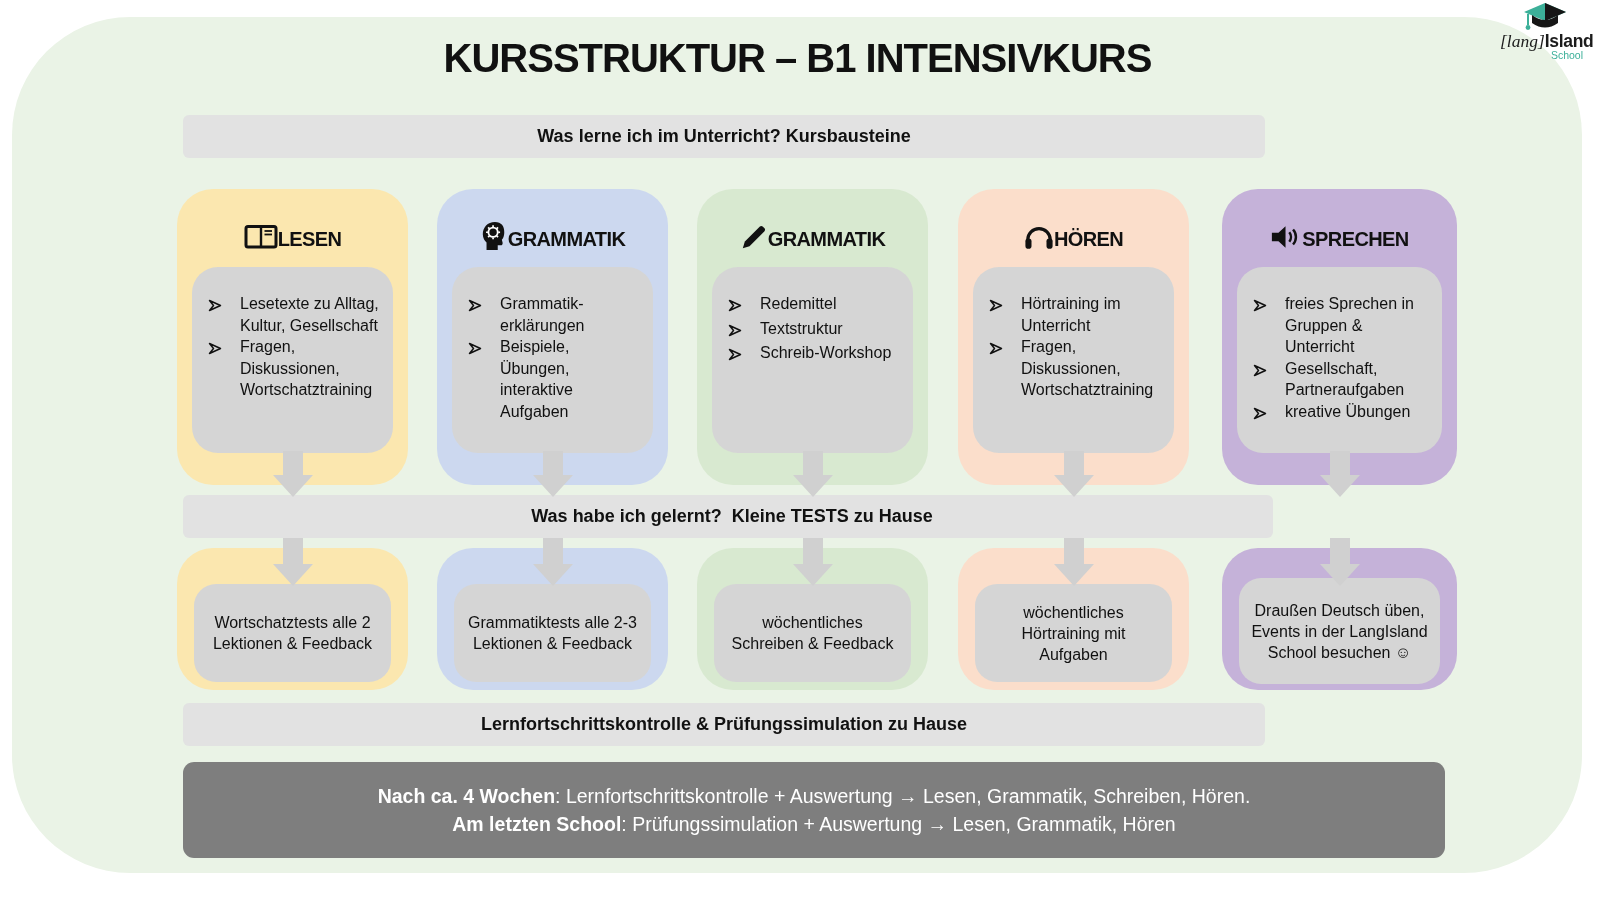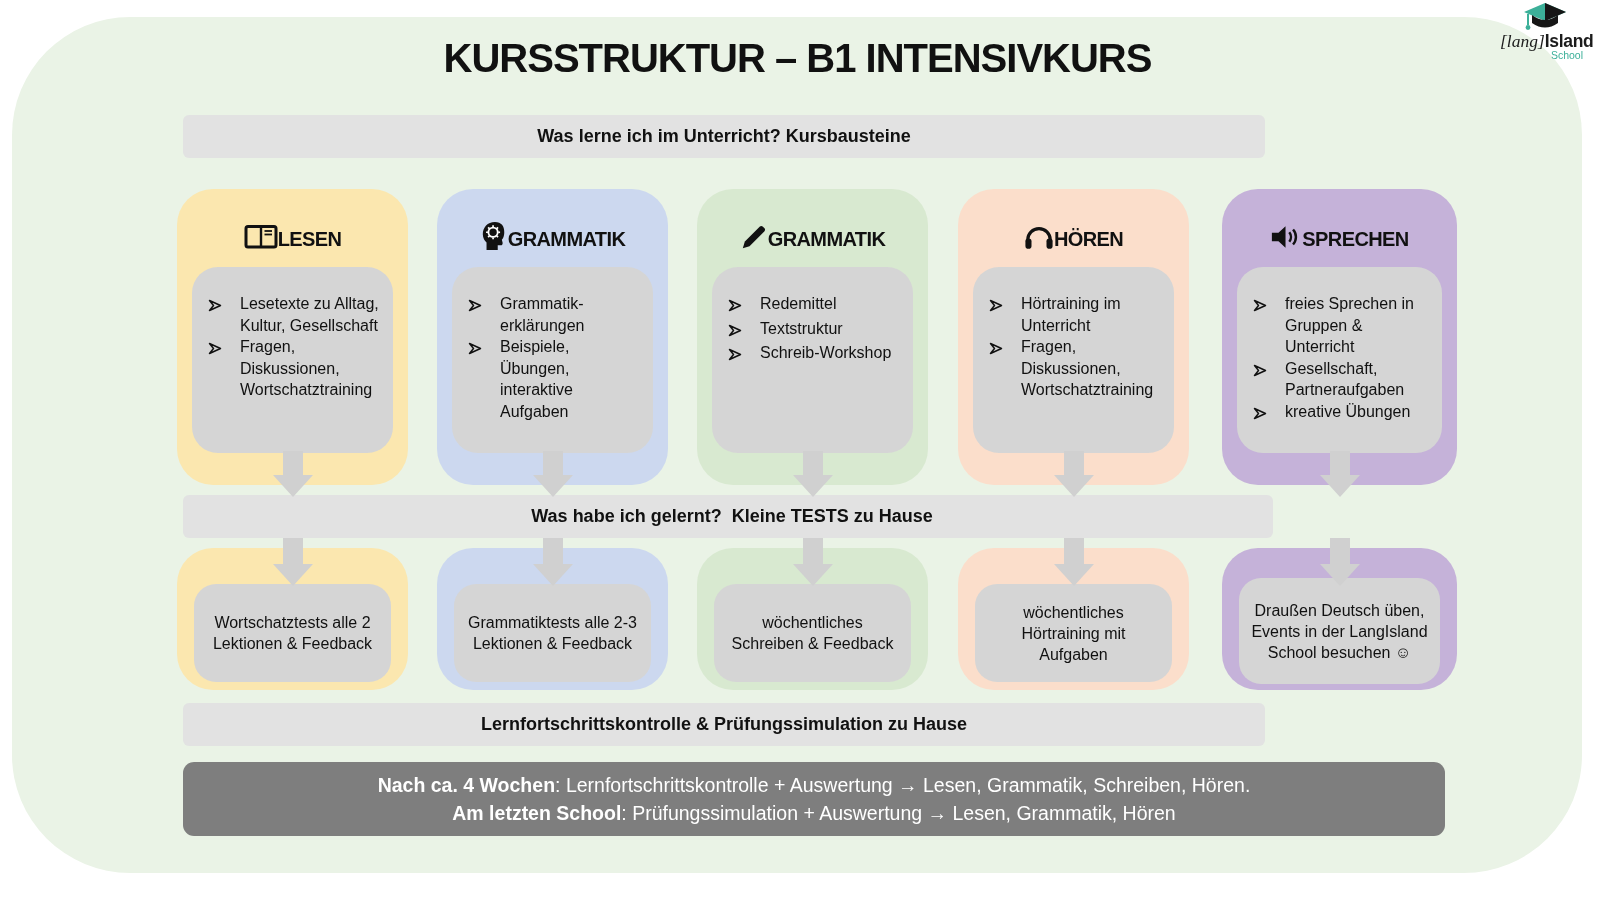--- a/index.html
+++ b/index.html
@@ -42,21 +42,21 @@
   .t0{left:177px;background:#fbe7af}
   .t1{left:437px;background:#ccd8ef}
   .t2{left:697px;background:#d8e9d0}
   .t3{left:958px;background:#fbdecb}
   .t4{left:1222px;width:235px;background:#c5b2d9}
   .test-box{position:absolute;left:17px;right:17px;top:36px;bottom:8px;background:#d5d5d5;
             border-radius:22px;display:flex;align-items:center;justify-content:center;
             text-align:center;font-size:16px;line-height:21px;padding:0 12px;}
   .t4 .test-box{top:30px;bottom:6px;padding:0 8px;}
   
-  .summary{position:absolute;left:183px;top:762px;width:1262px;height:74px;background:#7e7e7e;
+  .summary{position:absolute;left:183px;top:762px;width:1262px;height:96px;background:#7e7e7e;
            border-radius:11px;color:#fff;display:flex;flex-direction:column;align-items:center;
            justify-content:center;gap:5px;font-size:19.5px;}
   .summary p{margin:0;}
   .summary strong{font-weight:bold;}
   
   .logo{position:absolute;left:1500px;top:2px;width:100px;}
   .logo .cap{display:block;margin-left:22px;}
   .logo-line{font-size:17.5px;color:#1c1c1c;white-space:nowrap;line-height:19px;}
   .lt-bracket{font-family:"Liberation Serif", serif;font-style:italic;}
   .lt-name{font-weight:bold;letter-spacing:-0.3px;}

